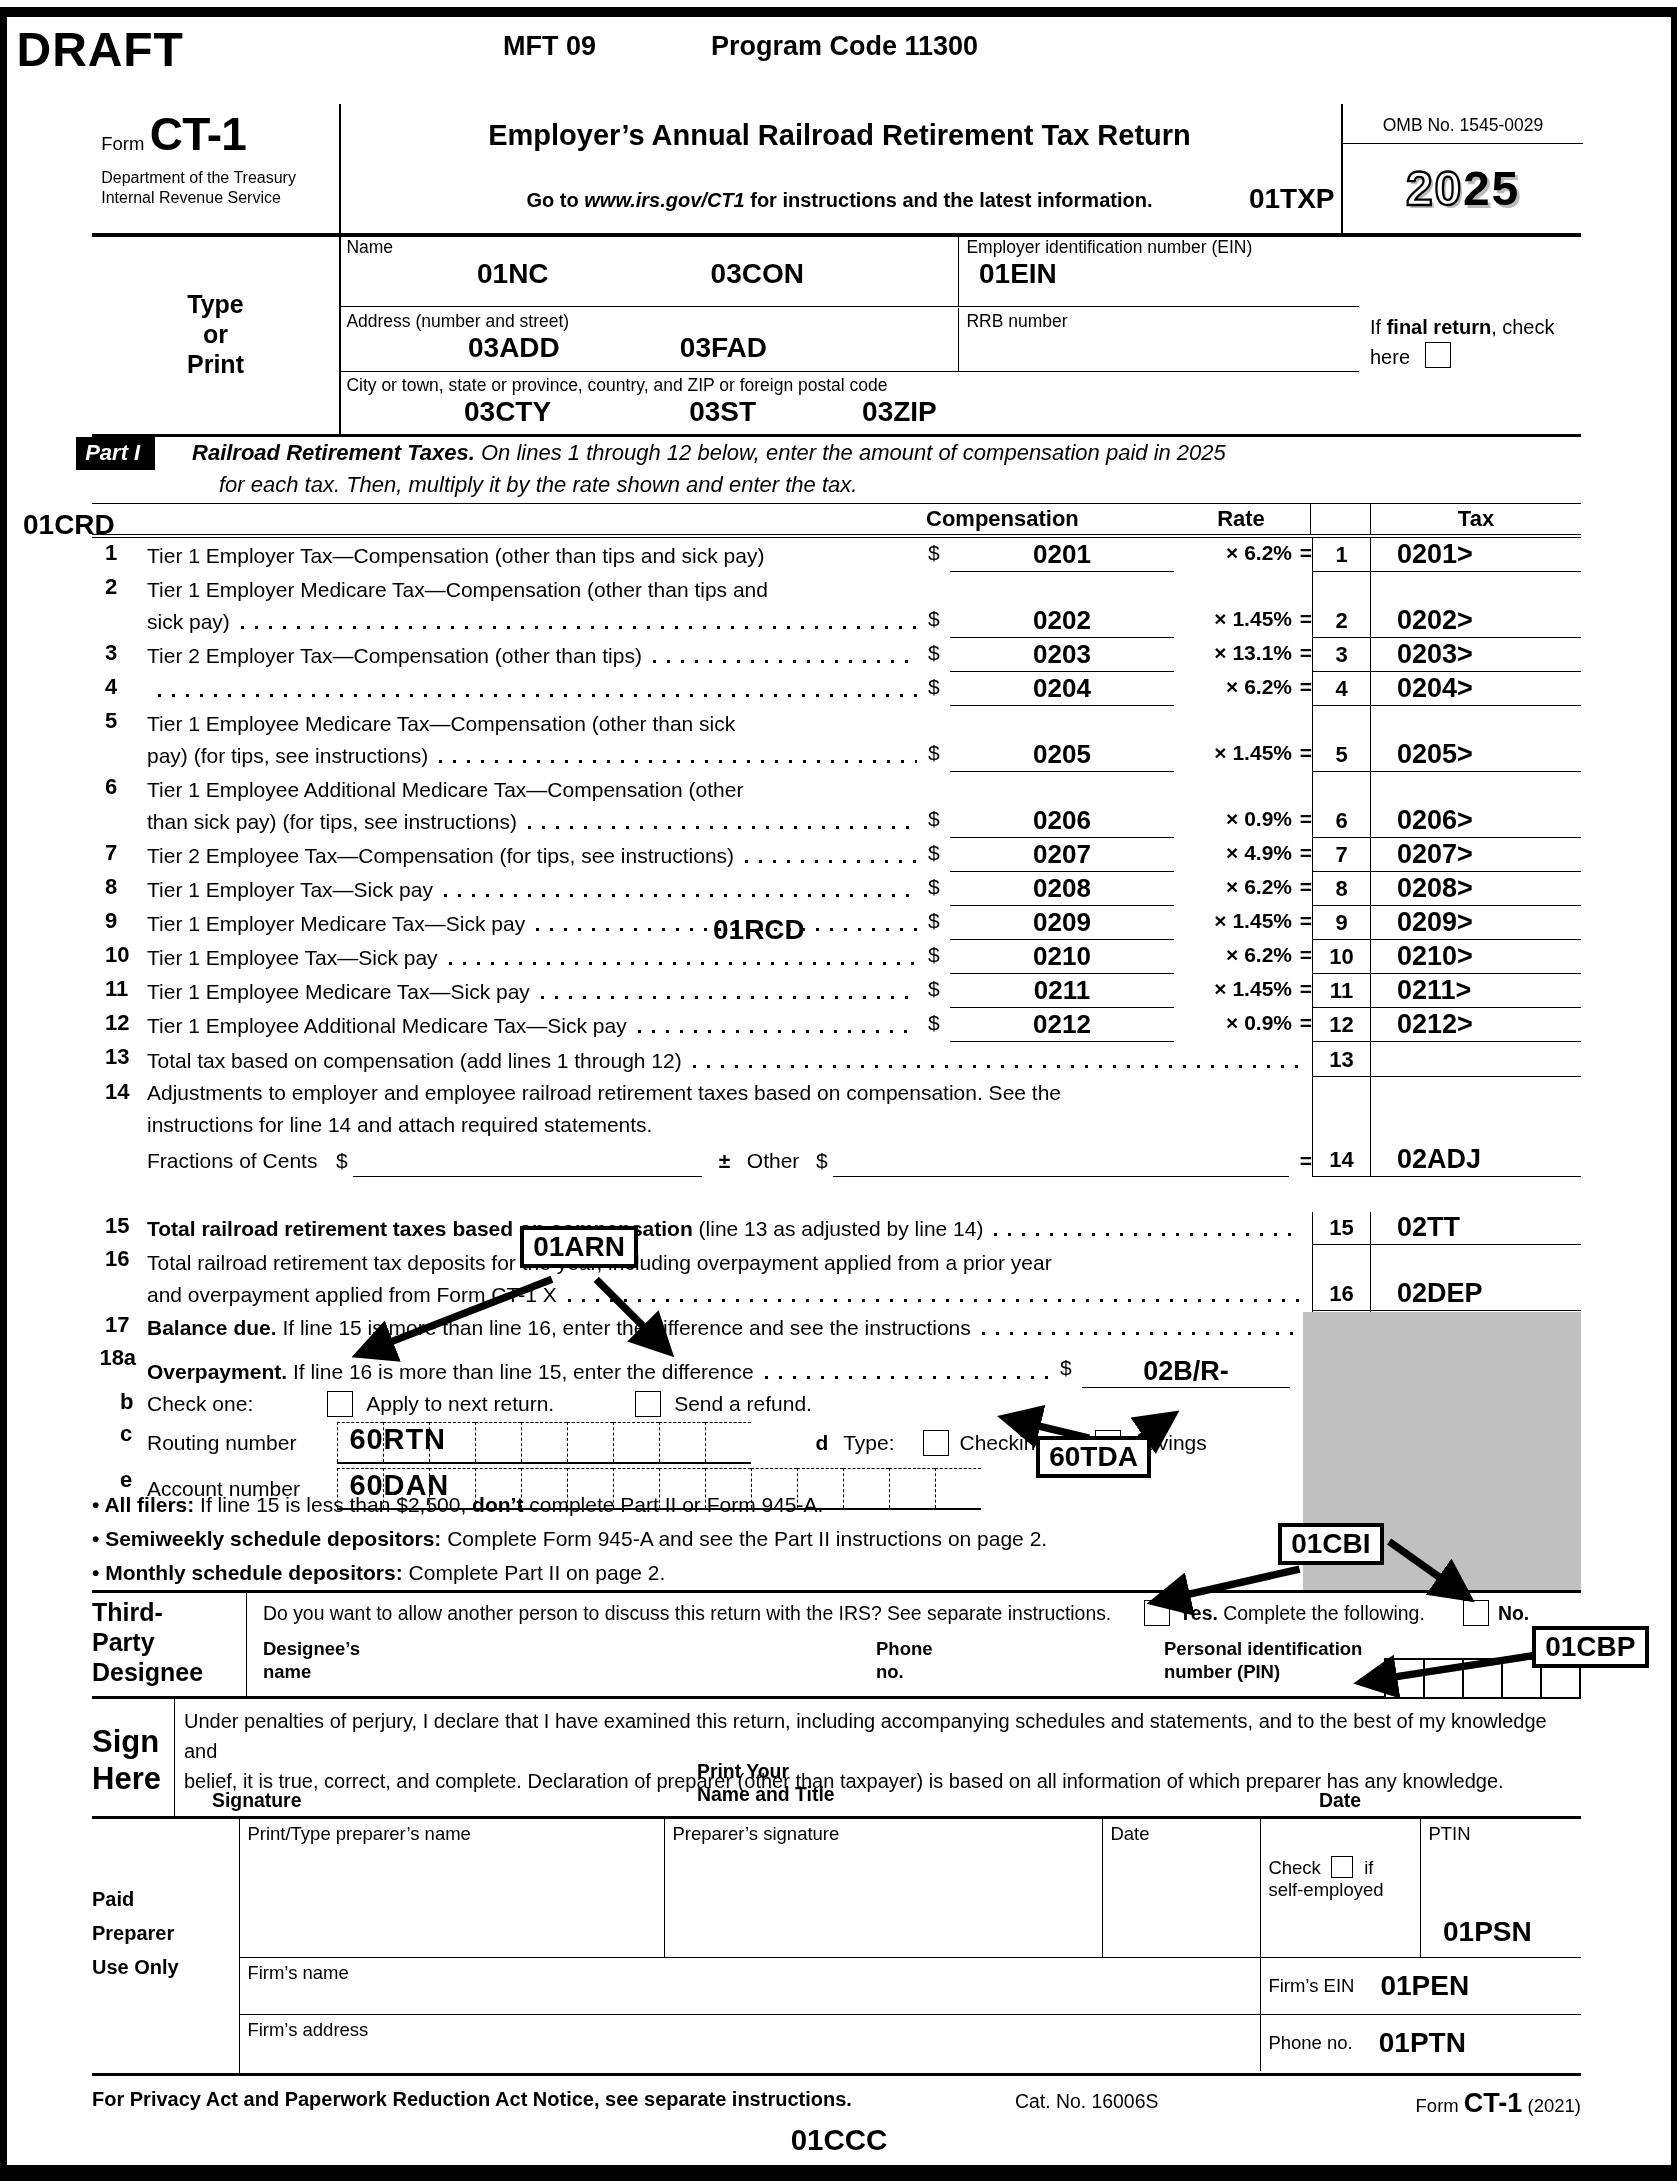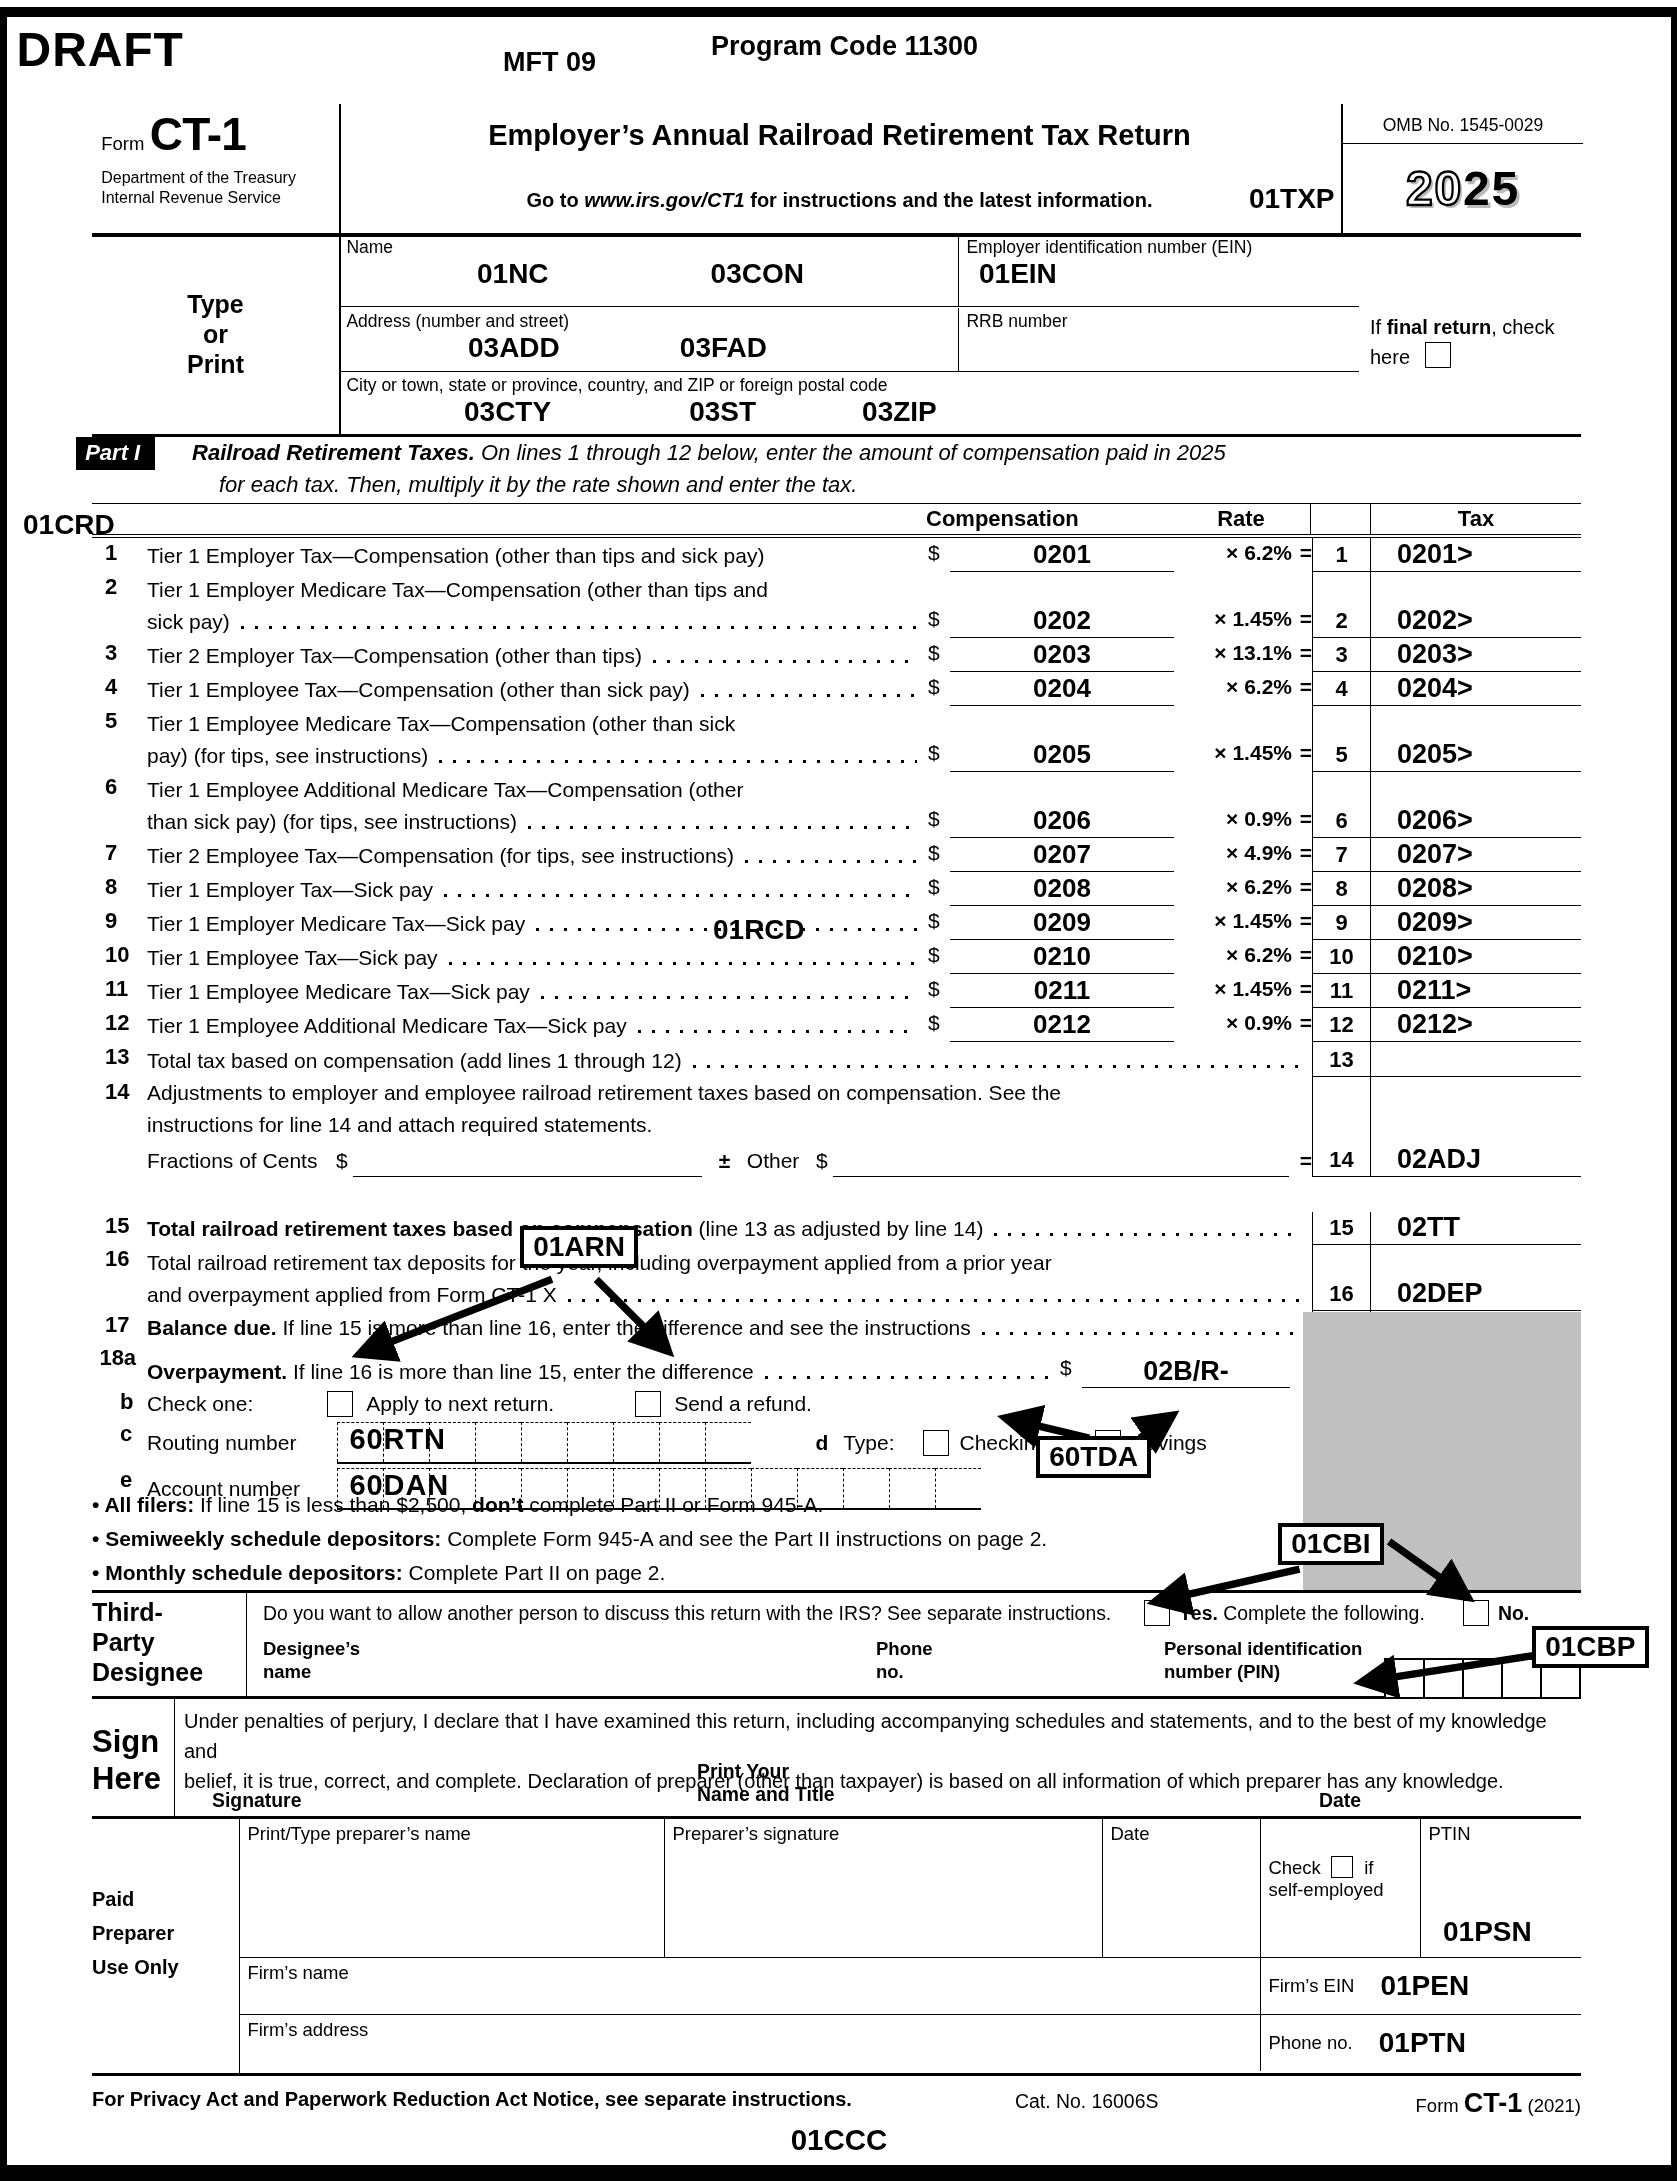--- a/index.html
+++ b/index.html
@@ -113,21 +113,21 @@
 <body>
 
 <div class="page">
 
   <div class="strip" style="left:0;top:7.4px;width:1678px;height:9.2px;"></div>
   <div class="strip" style="left:0;top:2165px;width:1678px;height:16.6px;"></div>
   <div class="strip" style="left:0;top:7.4px;width:7.4px;height:2174px;"></div>
   <div class="strip" style="left:1671px;top:7.4px;width:7.4px;height:2174px;"></div>
 
   <div class="abs draft" style="left:16.6px;top:22px;">DRAFT</div>
-  <div class="abs mft" style="left:503px;top:47px;">MFT 09</div>
+  <div class="abs mft" style="left:503px;top:31px;">MFT 09</div>
   <div class="abs mft" style="left:711px;top:31px;">Program Code 11300</div>
 
   <div class="hdrbox">
     <div class="hcol1">
       <div style="display:flex;align-items:flex-end;padding:9.2px 0 0 9.2px;">
         <span class="formword">Form</span>
         <span class="ct1" style="margin-left:5.5px;line-height:42px;">CT-1</span>
       </div>
       <div class="dept" style="padding:13px 0 0 9.2px;">
         <div>Department of the Treasury</div>
@@ -257,21 +257,20 @@
           <div class="rcomp">0203</div>
           <div class="rrate">× 13.1%</div>
           <div class="req">=</div>
           <div class="rnbox">3</div>
           <div class="rtax">0203&gt;</div>
         </div>
         <div class="row">
           <div class="rnum">4</div>
           <div class="rdesc">
             <div class="lastline">
-              <span>Tier 1 Employee Tax—Compensation (other than sick pay)</span>
               <span class="dots"></span>
             </div>
           </div>
           <div class="rdol">$</div>
           <div class="rcomp">0204</div>
           <div class="rrate">× 6.2%</div>
           <div class="req">=</div>
           <div class="rnbox">4</div>
           <div class="rtax">0204&gt;</div>
         </div>

